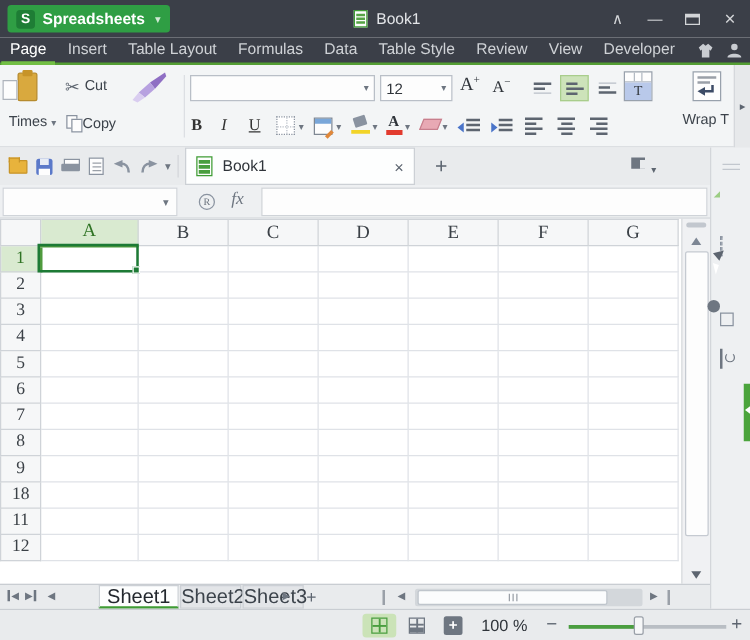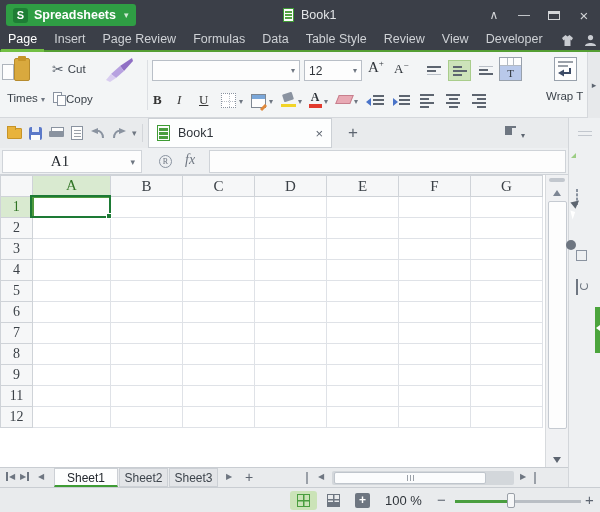--- a/index.html
+++ b/index.html
@@ -158,21 +158,21 @@
   .ico-monitor { width:15px; height:13px; border:1.5px solid #6e7681; position:relative; }
   .ico-monitor::after { content:""; position:absolute; left:3px; top:2px; width:6px; height:6px; border:1.5px solid #6e7681; border-radius:50%; border-top-color:transparent; }
   .pull-tab { position:absolute; left:26px; top:189px; width:6px; height:46px; background:#4ba43c; }
   .pull-tab::after { content:""; position:absolute; left:1px; top:18px; border-right:4px solid #fff; border-top:3px solid transparent; border-bottom:3px solid transparent; }
 
   
   .sheetbar { position:absolute; left:0; top:467px; width:568px; height:20px; background:#e9ebed; border-top:1px solid #c9cdd2; }
   .nav { position:absolute; top:4px; font-size:8px; color:#6e7681; }
   .nav .bL { border-left:2px solid #6e7681; padding-left:1px; }
   .nav .bR { border-right:2px solid #6e7681; padding-right:1px; }
-  .sheet-tab { position:absolute; top:0; height:19px; text-align:center; font-size:12px; line-height:18px; }
+  .sheet-tab { position:absolute; top:0; height:19px; text-align:center; font-size:16px; line-height:18px;margin-left:25px; }
   .sheet-tab.active { background:#fdfefe; border:1px solid #ccd0d5; border-bottom:2px solid #3f9c35; color:#23282e; }
   .sheet-tab.inactive { background:#e3e5e8; border:1px solid #ccd0d5; color:#3c434b; }
   .hsplit { position:absolute; top:4px; width:2px; height:12px; background:#9aa0a8; }
   .htrack { position:absolute; left:332px; top:3px; width:182px; height:14px; background:#d3d7db; border-radius:2px; }
   .hthumb { position:absolute; left:2px; top:1px; width:152px; height:12px; background:#fbfcfd; border:1px solid #bfc5cc; border-radius:2px; }
   .grip { position:absolute; left:50%; top:2px; width:1px; height:6px; background:#9aa0a8; box-shadow:-3px 0 0 #9aa0a8, 3px 0 0 #9aa0a8; }
 
   
   .statusbar { position:absolute; left:0; top:487px; width:600px; height:25px; background:#e9ebed; border-top:1px solid #c9cdd2; }
   .view-chip { position:absolute; left:290px; top:3px; width:27px; height:19px; background:#cbe3b8; border-radius:3px; display:flex; align-items:center; justify-content:center; }
@@ -216,21 +216,21 @@
           <span class="win-max-box"></span>
         </span>
       <span class="win-btn" style="font-size:15px">×</span>
     </div>
   </div>
 
   <div class="menubar">
     <span id="menu-tabs" style="display:flex;gap:17px;align-items:center;">
         <span class="menu-tab active">Page</span>
         <span class="menu-tab">Insert</span>
-        <span class="menu-tab">Page Review</span>
+        <span class="menu-tab">Table Layout</span>
         <span class="menu-tab">Formulas</span>
         <span class="menu-tab">Data</span>
         <span class="menu-tab">Table Style</span>
         <span class="menu-tab">Review</span>
         <span class="menu-tab">View</span>
         <span class="menu-tab">Developer</span>
       </span>
     <span class="menu-icons">
       <svg width="15" height="13" viewBox="0 0 15 13">
           <path d="M2 4 L5.5 1 L7.5 2.6 L9.5 1 L13 4 L11.5 6.5 L10.5 5.6 L10.5 12 L4.5 12 L4.5 5.6 L3.5 6.5 Z" fill="#c9ccd1"></path>
@@ -414,21 +414,20 @@
     </div>
     <div class="new-doc-tab">+</div>
     <div class="tablist-ico">
       <span class="flag"></span>
       <span class="dd">▾</span>
     </div>
   </div>
 
   <div class="formularow">
     <div class="namebox">
-      <span class="ref">A1</span>
       <span class="dd">▾</span>
     </div>
     <span class="circled-r">R</span>
     <span class="fx">fx</span>
     <input class="formula-input" value="" style="">
   </div>
 
   <div class="grid-wrap">
     <table class="sheet">
         <tbody id="grid-body">
@@ -517,20 +516,30 @@
             <td></td>
             <td></td>
             <td></td>
             <td></td>
             <td></td>
             <td></td>
             <td></td>
           </tr>
           <tr>
             <th class="rh">9</th>
+            <td></td>
+            <td></td>
+            <td></td>
+            <td></td>
+            <td></td>
+            <td></td>
+            <td></td>
+          </tr>
+          <tr>
+            <th class="rh">18</th>
             <td></td>
             <td></td>
             <td></td>
             <td></td>
             <td></td>
             <td></td>
             <td></td>
           </tr>
           <tr>
             <th class="rh">11</th>

